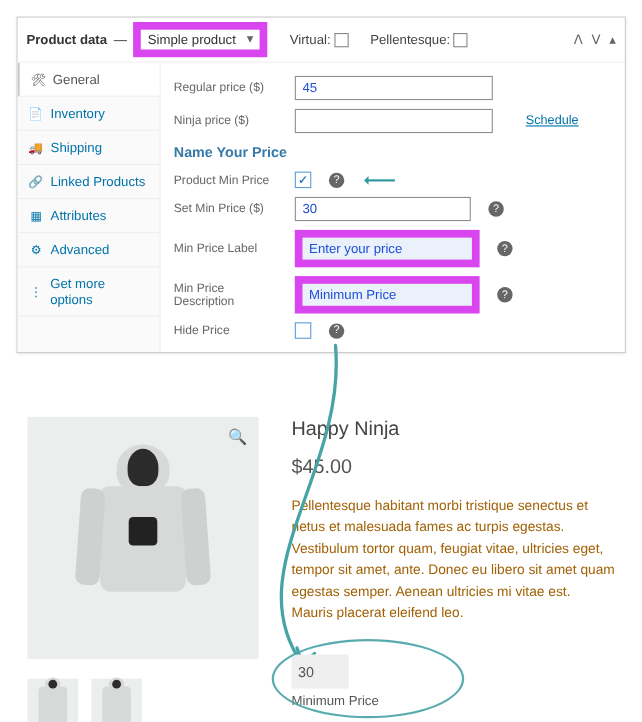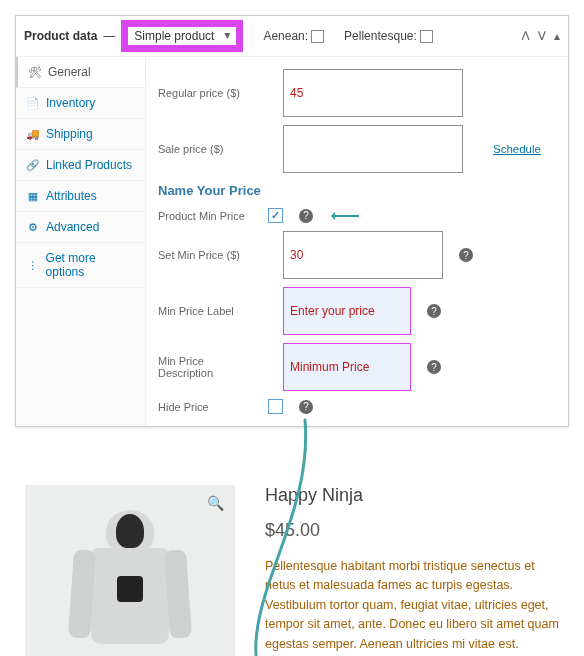--- a/index.html
+++ b/index.html
@@ -60,28 +60,27 @@
     border-bottom: 1px solid #eee;
     cursor: pointer;
   }
   .tab.active { background: #fff; color: #555; border-left: 2px solid #ccc; }
   .tab .ico { width: 14px; height: 14px; display: inline-flex; align-items: center; justify-content: center; font-size: 11px; color: inherit; }
   .form-area { flex: 1; padding: 8px 12px; font-size: 12px; color: #666; }
   .row { display: flex; align-items: center; padding: 4px 0; gap: 10px; }
   .row-label { width: 100px; color: #666; font-size: 11px; }
   .text-input {
     border: 1px solid #8c8f94;
-    padding: 16px 6px;
+    padding: 3px 6px;
     font-size: 12px;
     background: #fff;
     width: 180px;
-    color: #b91c1c;
-    margin-left: 15px;
-  }
-  .text-input.hl { background: #eaf1fa; border: 1px solid #d946ef; width: 128px; }
+    color: #1d4ed8;
+  }
+  .text-input.hl { background: #eaf1fa; border: 7px solid #d946ef; width: 168px; }
   .section-title { color: #357aa8; font-size: 13px; font-weight: 600; padding: 6px 0 6px 0; }
   .checkbox {
     width: 15px; height: 15px; border: 1px solid #5b9dd9; background: #fff; display: inline-flex; align-items: center; justify-content: center; color: #3582c4; font-size: 11px; font-weight: bold;
   }
   .help {
     width: 14px; height: 14px; border-radius: 50%; background: #666; color: #fff; font-size: 10px; display: inline-flex; align-items: center; justify-content: center; margin-left: 6px;
   }
   .schedule { color: #0073aa; text-decoration: underline; font-size: 11.5px; margin-left: 20px; }
   .arrow1 {
     width: 26px; height: 2px; background: #2e9aa0; position: relative; margin-left: 10px;
@@ -155,21 +154,21 @@
 <body>
 
 <div class="panel">
   <div class="panel-header">
     <b>Product data</b>
     <span>—</span>
     <div class="dropdown">
       <span>Simple product</span>
     </div>
     <span class="chk-label">
-      <span>Aenean:</span>
+      <span>Virtual:</span>
       <span class="chk"></span>
     </span>
     <span class="chk-label">
       <span>Pellentesque:</span>
       <span class="chk"></span>
     </span>
     <div class="spacer"></div>
     <div class="hdr-right">
       <span>ᐱ</span>
       <span>ᐯ</span>
@@ -206,21 +205,21 @@
         <span class="ico">⋮</span>
         <span>Get more options</span>
       </div>
     </div>
     <div class="form-area">
       <div class="row">
         <div class="row-label">Regular price ($)</div>
         <input class="text-input" value="45" style="">
       </div>
       <div class="row">
-        <div class="row-label">Sale price ($)</div>
+        <div class="row-label">Ninja price ($)</div>
         <input class="text-input" value="" style="">
         <a class="schedule">Schedule</a>
       </div>
 
       <div class="section-title">Name Your Price</div>
 
       <div class="row">
         <div class="row-label">Product Min Price</div>
         <span class="checkbox">✓</span>
         <span class="help">?</span>

